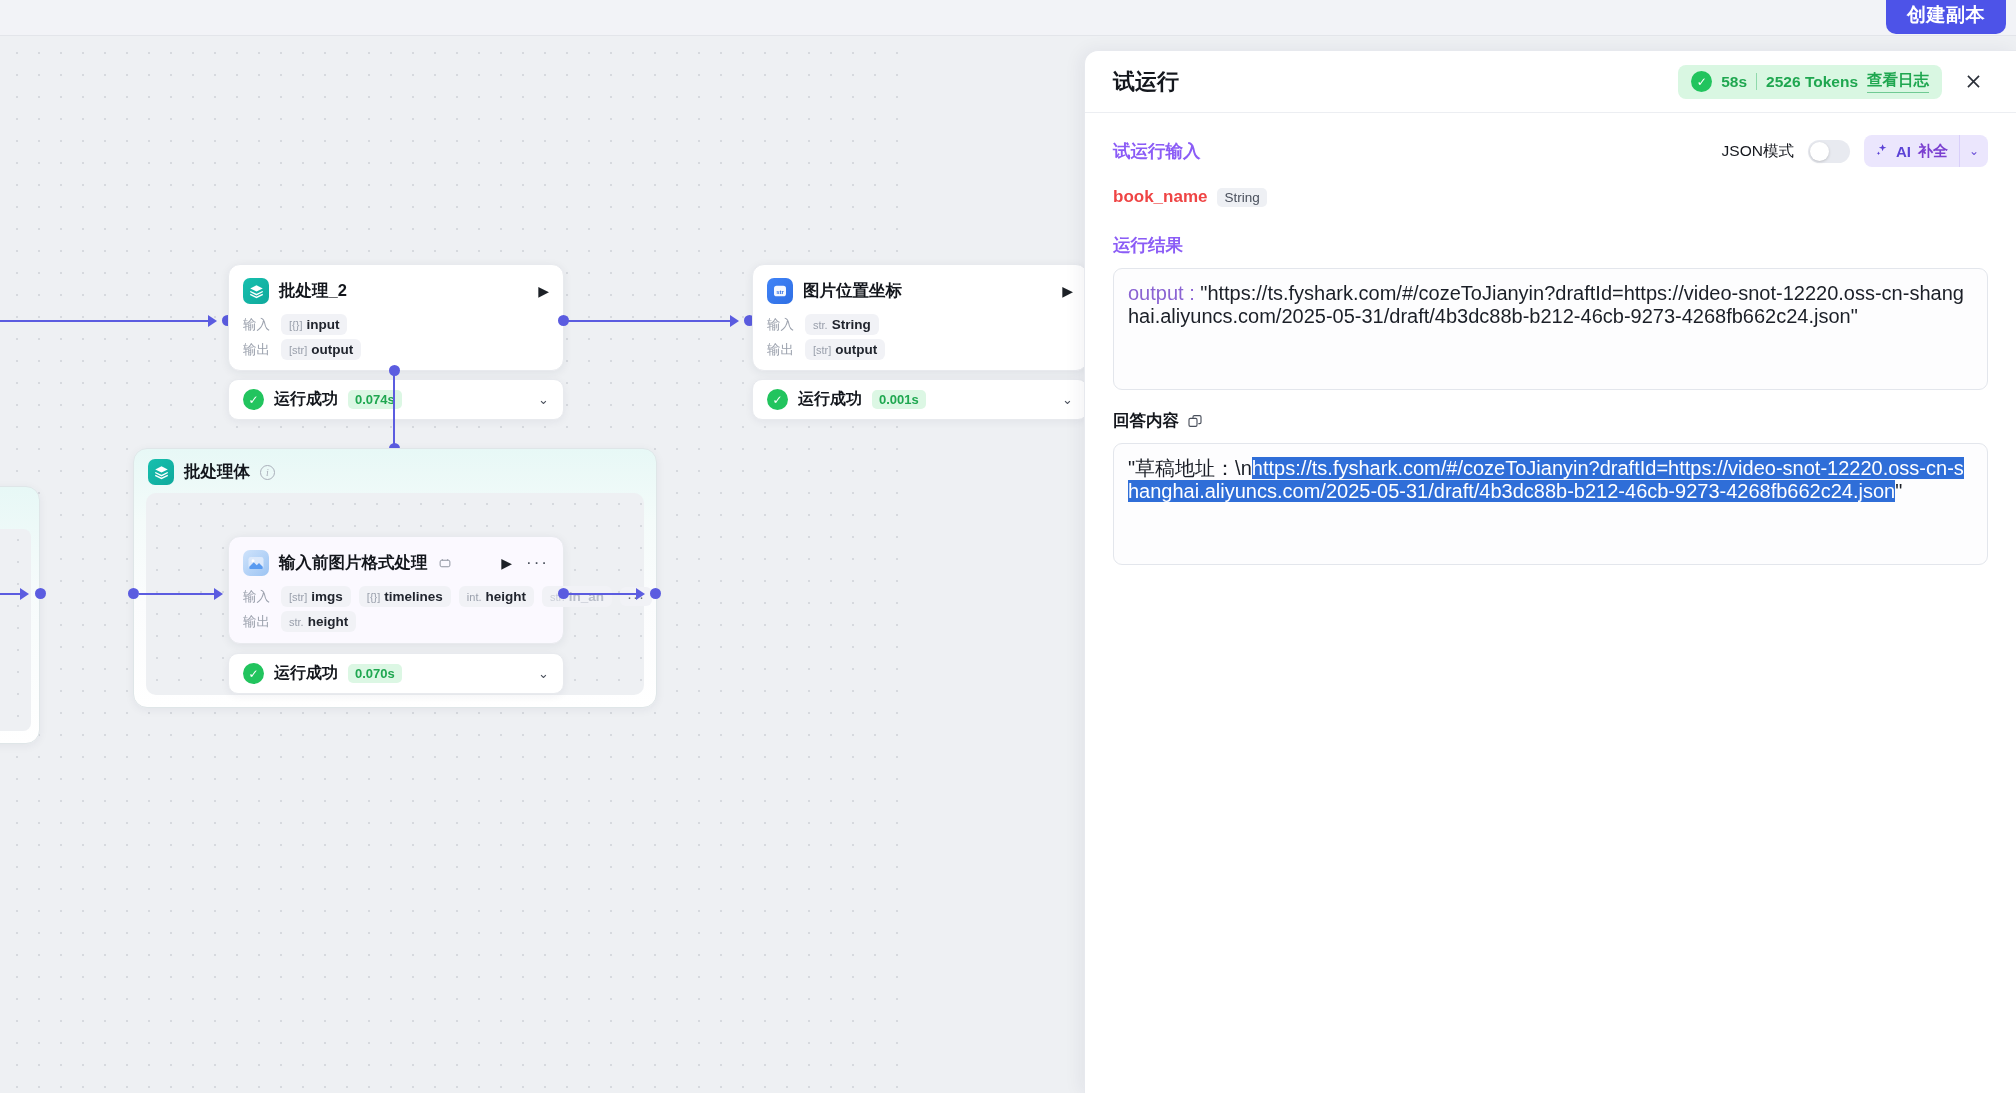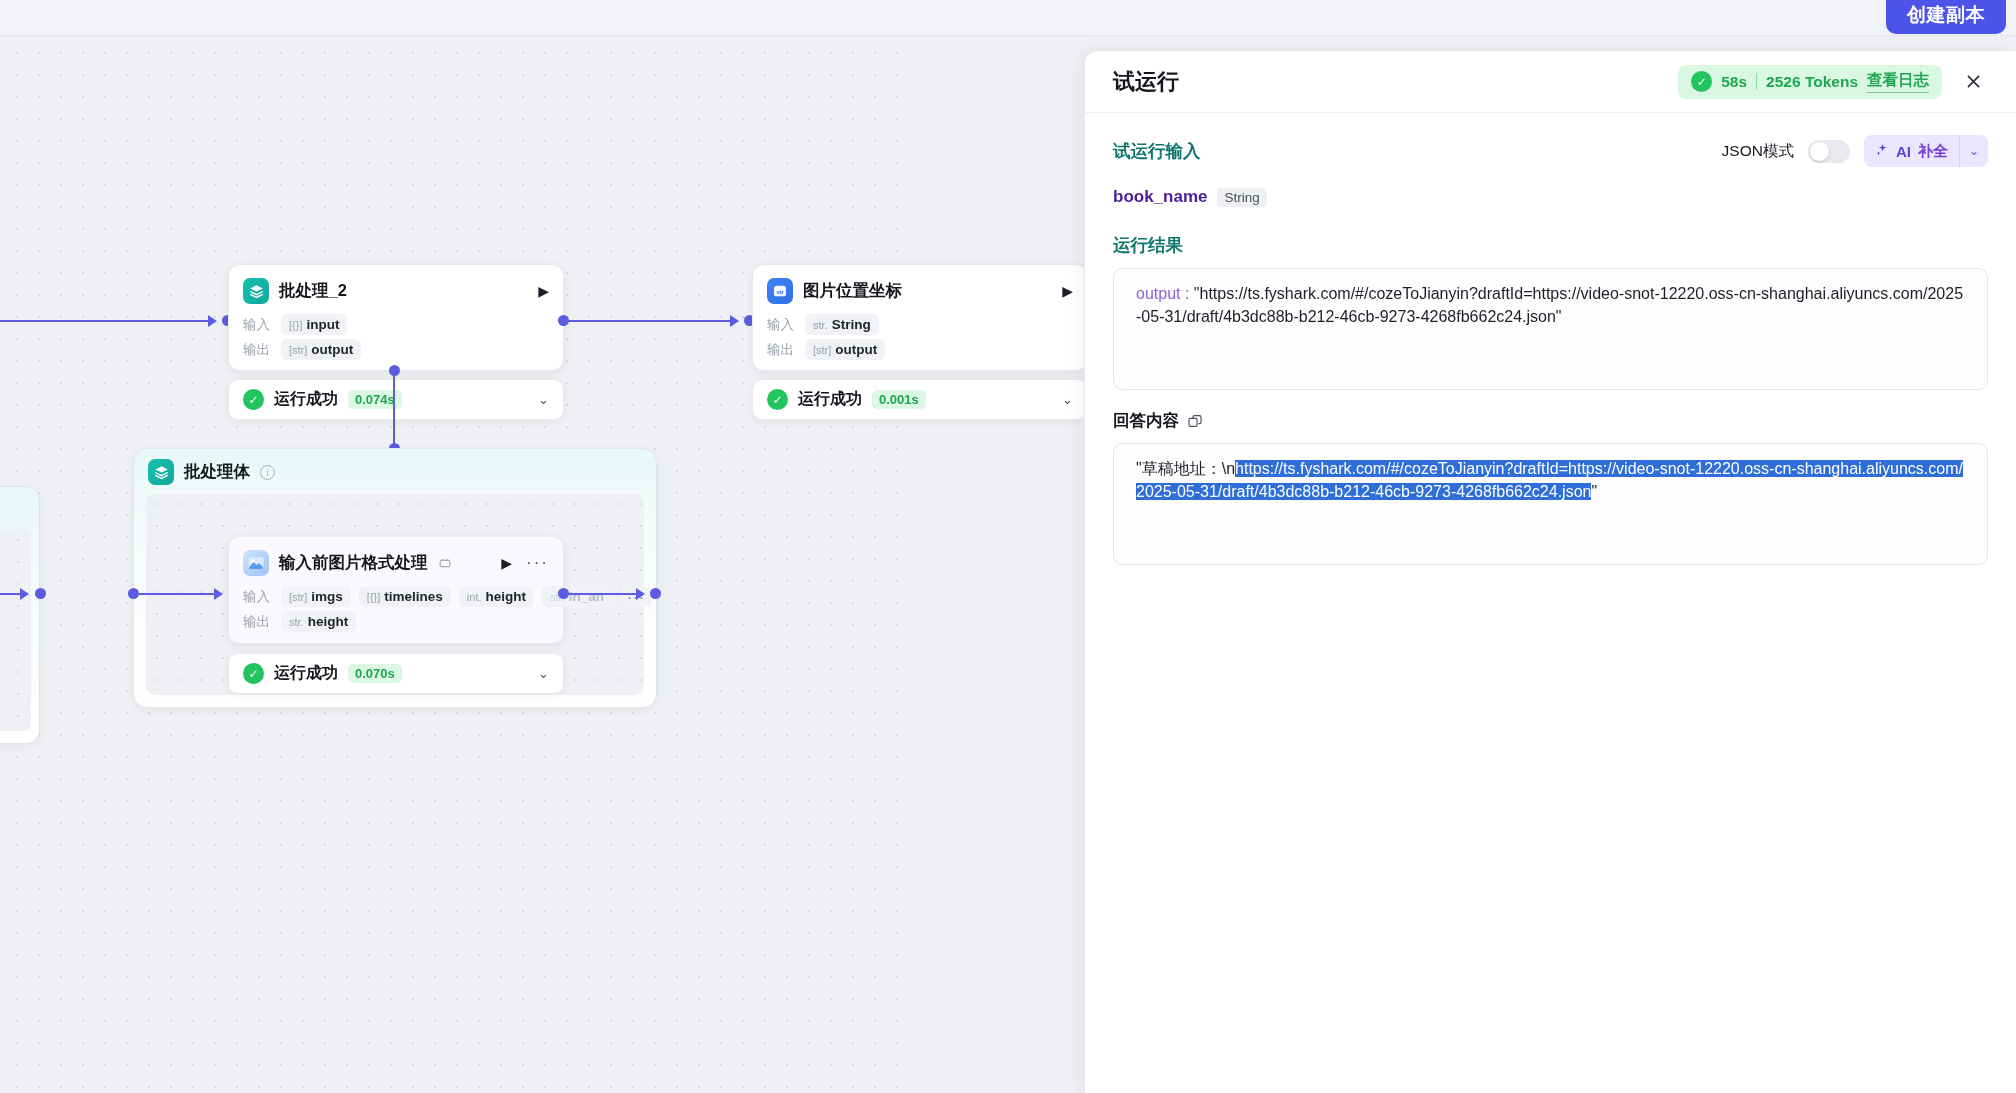--- a/index.html
+++ b/index.html
@@ -173,21 +173,21 @@
     background: #d9f7e2; border-radius: 8px;
     height: 34px; display: flex; align-items: center; gap: 9px;
     padding: 0 13px; color: #1fa750; font-size: 15.5px; font-weight: 600;
   }
   .badge-sep { width:1px; height:17px; background:#8fd9ab; }
   .badge-link { color:#1fa750; border-bottom: 1px solid #6fca93; padding-bottom:1px; }
   .close-x { width: 34px; height: 34px; display:flex; align-items:center; justify-content:center; color:#2b3039; font-size: 22px; }
 
   .panel-body { padding: 22px 28px 0 28px; }
   .row-between { display: flex; align-items: center; }
-  .sec-title { font-size: 17.5px; font-weight: 700; color: #0f766e; }
+  .sec-title { font-size: 17.5px; font-weight: 700; color: #8b5cf6; }
   .sec-title-sm { font-size: 16.5px; font-weight: 700; color: #14171d; }
 
   .switch-wrap { margin-left:auto; display:flex; align-items:center; gap: 14px; }
   .switch-label { font-size: 15.5px; color: #14171d; }
   .switch {
     width: 42px; height: 23px; border-radius: 12px; background: #e8eaf0;
     position: relative;
   }
   .switch .knob {
     position:absolute; left: 2px; top: 2px; width: 19px; height: 19px;
@@ -195,33 +195,33 @@
   }
   .ai-btn {
     display: flex; align-items: center; background: #ebe6fd;
     border-radius: 8px; height: 32px; overflow: hidden;
   }
   .ai-main { display:flex; align-items:center; gap:7px; padding: 0 11px; font-size: 15px; font-weight: 700; color: #5b42d6; }
   .ai-main .cn { color: #7a3fd0; }
   .ai-caret { border-left: 1px solid #d9cffa; padding: 0 9px; height:100%; display:flex; align-items:center; color:#6b4fd8; font-size: 12px; }
 
   .field-label { display:flex; align-items:center; gap: 10px; margin-top: 20px; }
-  .field-name { font-size: 17px; font-weight: 700; color: #4c1d95; }
+  .field-name { font-size: 17px; font-weight: 700; color: #ef4444; }
   .type-tag { background:#eef0f4; color:#4a505c; border-radius:5px; padding: 2px 7px; font-size: 13.5px; }
   .text-input {
     margin-top: 10px; height: 40px; border: 1px solid #dde0e6; border-radius: 8px;
     display: flex; align-items: center; padding: 0 13px;
     font-size: 16px; color: #14171d; background: #fff;
   }
 
   .box {
     margin-top: 11px; border: 1px solid #e3e6ec; border-radius: 9px;
-    background: #fdfdfe; padding: 13px 22px;
+    background: #fdfdfe; padding: 13px 14px;
     font-family: "Liberation Sans", sans-serif;
-    font-size: 16px; line-height: 23px; color: #1b1f27;
+    font-size: 20px; line-height: 23px; color: #1b1f27;
     word-break: break-all;
   }
   .box.out { min-height: 122px; }
   .box.ans { min-height: 122px; }
   .key { color: #8a63d2; }
   .sel { background: #2f6ed8; color: #fff; }
   .copy-ic { display:inline-flex; margin-left: 8px; color:#4a505c; }
   .mt24 { margin-top: 26px; }
   .mt18 { margin-top: 20px; }
 </style>

